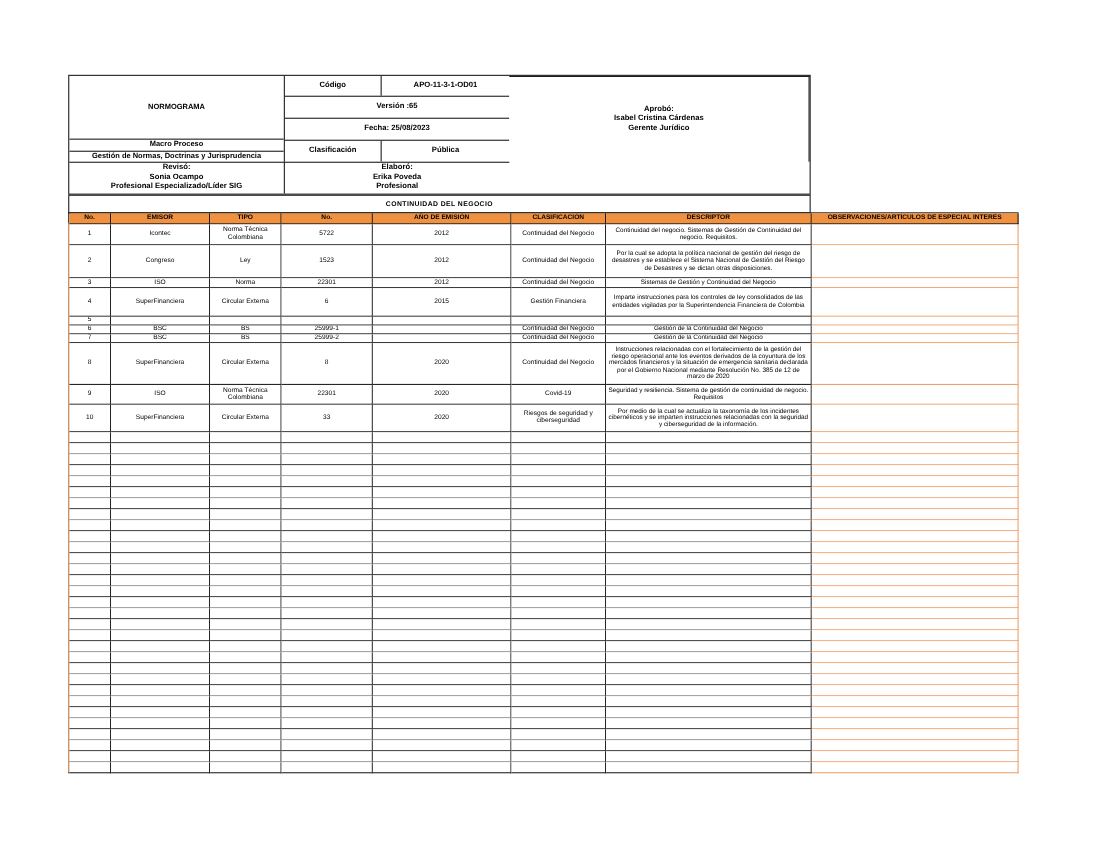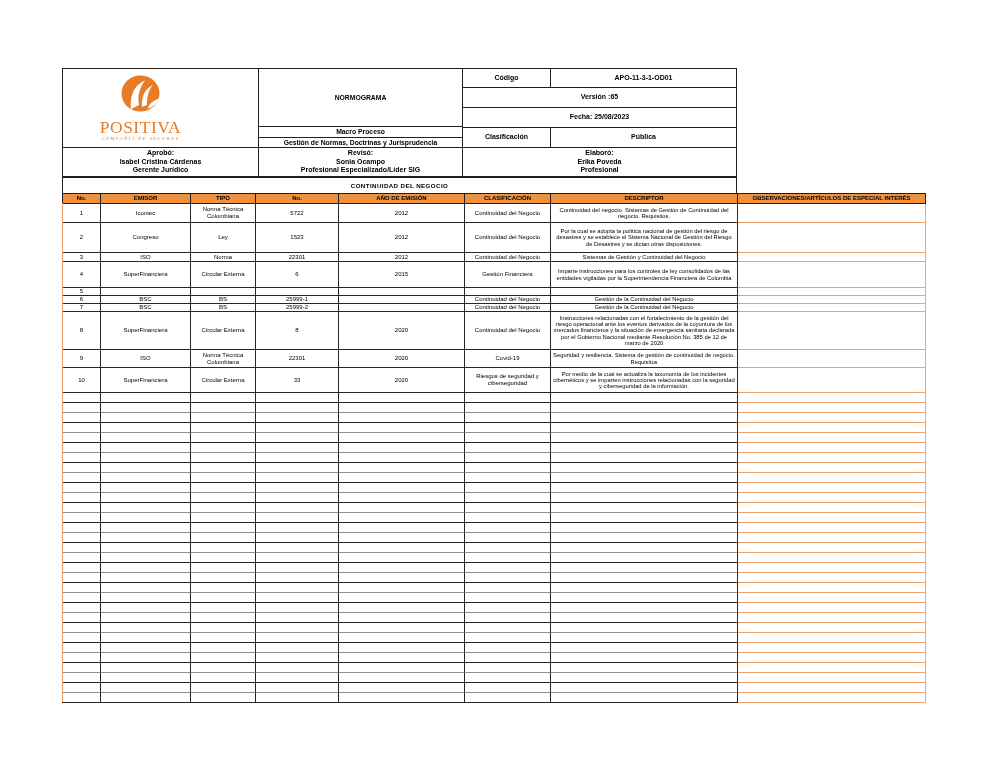--- a/index.html
+++ b/index.html
@@ -70,34 +70,20 @@
   }
   .desc{font-size:5.8px;line-height:6.3px;}
   
   #left-orange-line{left:62px;top:203px;width:1px;height:499px;background:var(--obs-border);z-index:4;}
 </style>
 </head>
 <body>
 
 <div id="header-block" class="abs">
 
-  <div id="logo-cell" class="hb-cell br">
-    <div id="logo-inner">
-      <span>
-        <svg width="47" height="40" viewBox="0 0 47 40">
-          <ellipse cx="23.5" cy="19.5" rx="19" ry="18" fill="#E87C26"></ellipse>
-          <path d="M14 35 C12.5 22 17 11 28 6.5 C22 14.5 20.5 22 22 31 Z" fill="#ffffff"></path>
-          <path d="M25 33 C24 24.5 27 15.5 35.5 11 C31 18 29.8 24 30 31 Z" fill="#ffffff"></path>
-          <path d="M30.5 34.5 C33 28.5 38 25.5 42.5 24.5 C39.5 30.5 35 33.8 30.5 34.5 Z" fill="#ffffff"></path>
-        </svg>
-      </span>
-      <div id="logo-brand">POSITIVA</div>
-      <div id="logo-tagline">COMPAÑÍA DE SEGUROS</div>
-    </div>
-  </div>
 
   <div id="mid-stack" class="hb-cell br">
     <div id="title-cell" class="center bold65">NORMOGRAMA</div>
     <div id="macro-label-cell" class="center bold65">Macro Proceso</div>
     <div id="macro-value-cell" class="center bold65">Gestión de Normas, Doctrinas y Jurisprudencia</div>
   </div>
 
   <div id="right-stack" class="hb-cell">
     <div id="codigo-row" class="rrow">
       <div class="rlabel center bold7">Código</div>

